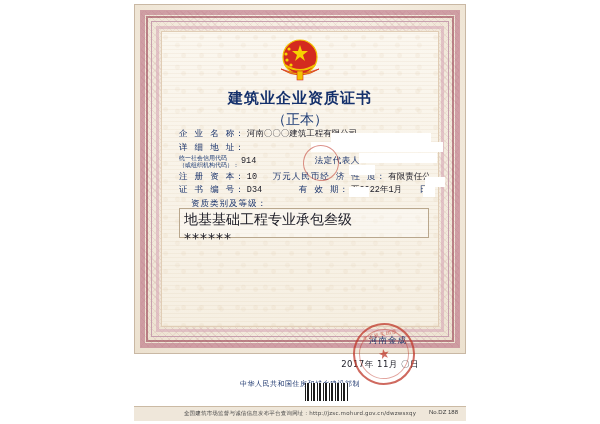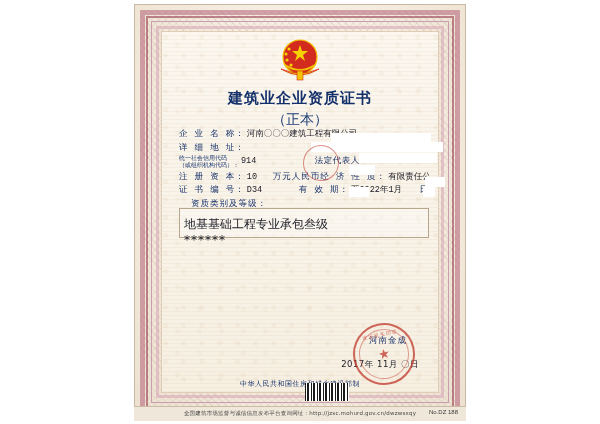--- a/index.html
+++ b/index.html
@@ -5,21 +5,21 @@
   html,body{margin:0;padding:0;}
   body{
     width:600px;height:424px;background:#ffffff;
     font-family:"Liberation Sans", sans-serif;
     overflow:hidden;
   }
   .stage{position:relative;width:600px;height:424px;background:#fff;}
 
   
   .cert{
-    position:absolute;left:134px;top:4px;width:332px;height:416px;
+    position:absolute;left:134px;top:4px;width:332px;height:350px;
     background:#f3ece1;
     border:1px solid #c9b8a4;
     box-sizing:border-box;
   }
   .cert-bg{
     position:absolute;inset:0;
     background:
       radial-gradient(ellipse at 50% 40%, #fbf6ec 0%, #f4ecdf 55%, #ece1cf 100%);
   }
   
@@ -84,22 +84,22 @@
   .redact{position:absolute;background:#ffffff;}
 
   
   .scope-label{
     position:absolute;left:56px;top:193px;
     font-family:"DejaVu Sans", sans-serif;font-size:8.5px;color:#16306a;letter-spacing:1px;
   }
   .scope-box{
     position:absolute;left:44px;right:36px;top:203px;height:30px;
     border:1px solid #b9a78d;background:rgba(255,255,255,.35);
-    padding:7px 4px;box-sizing:border-box;
-    font-family:"DejaVu Sans", sans-serif;font-size:12px;color:#20202a;line-height:1.35;
+    padding:1px 4px;box-sizing:border-box;
+    font-family:"DejaVu Sans", sans-serif;font-size:14px;color:#20202a;line-height:1.35;
   }
   .scope-box .stars{letter-spacing:1px;}
 
   
   .issuer{
     position:absolute;right:58px;top:330px;
     font-family:"DejaVu Sans", sans-serif;font-size:8.5px;color:#16306a;letter-spacing:1px;
   }
   .issuedate{
     position:absolute;right:46px;top:354px;

